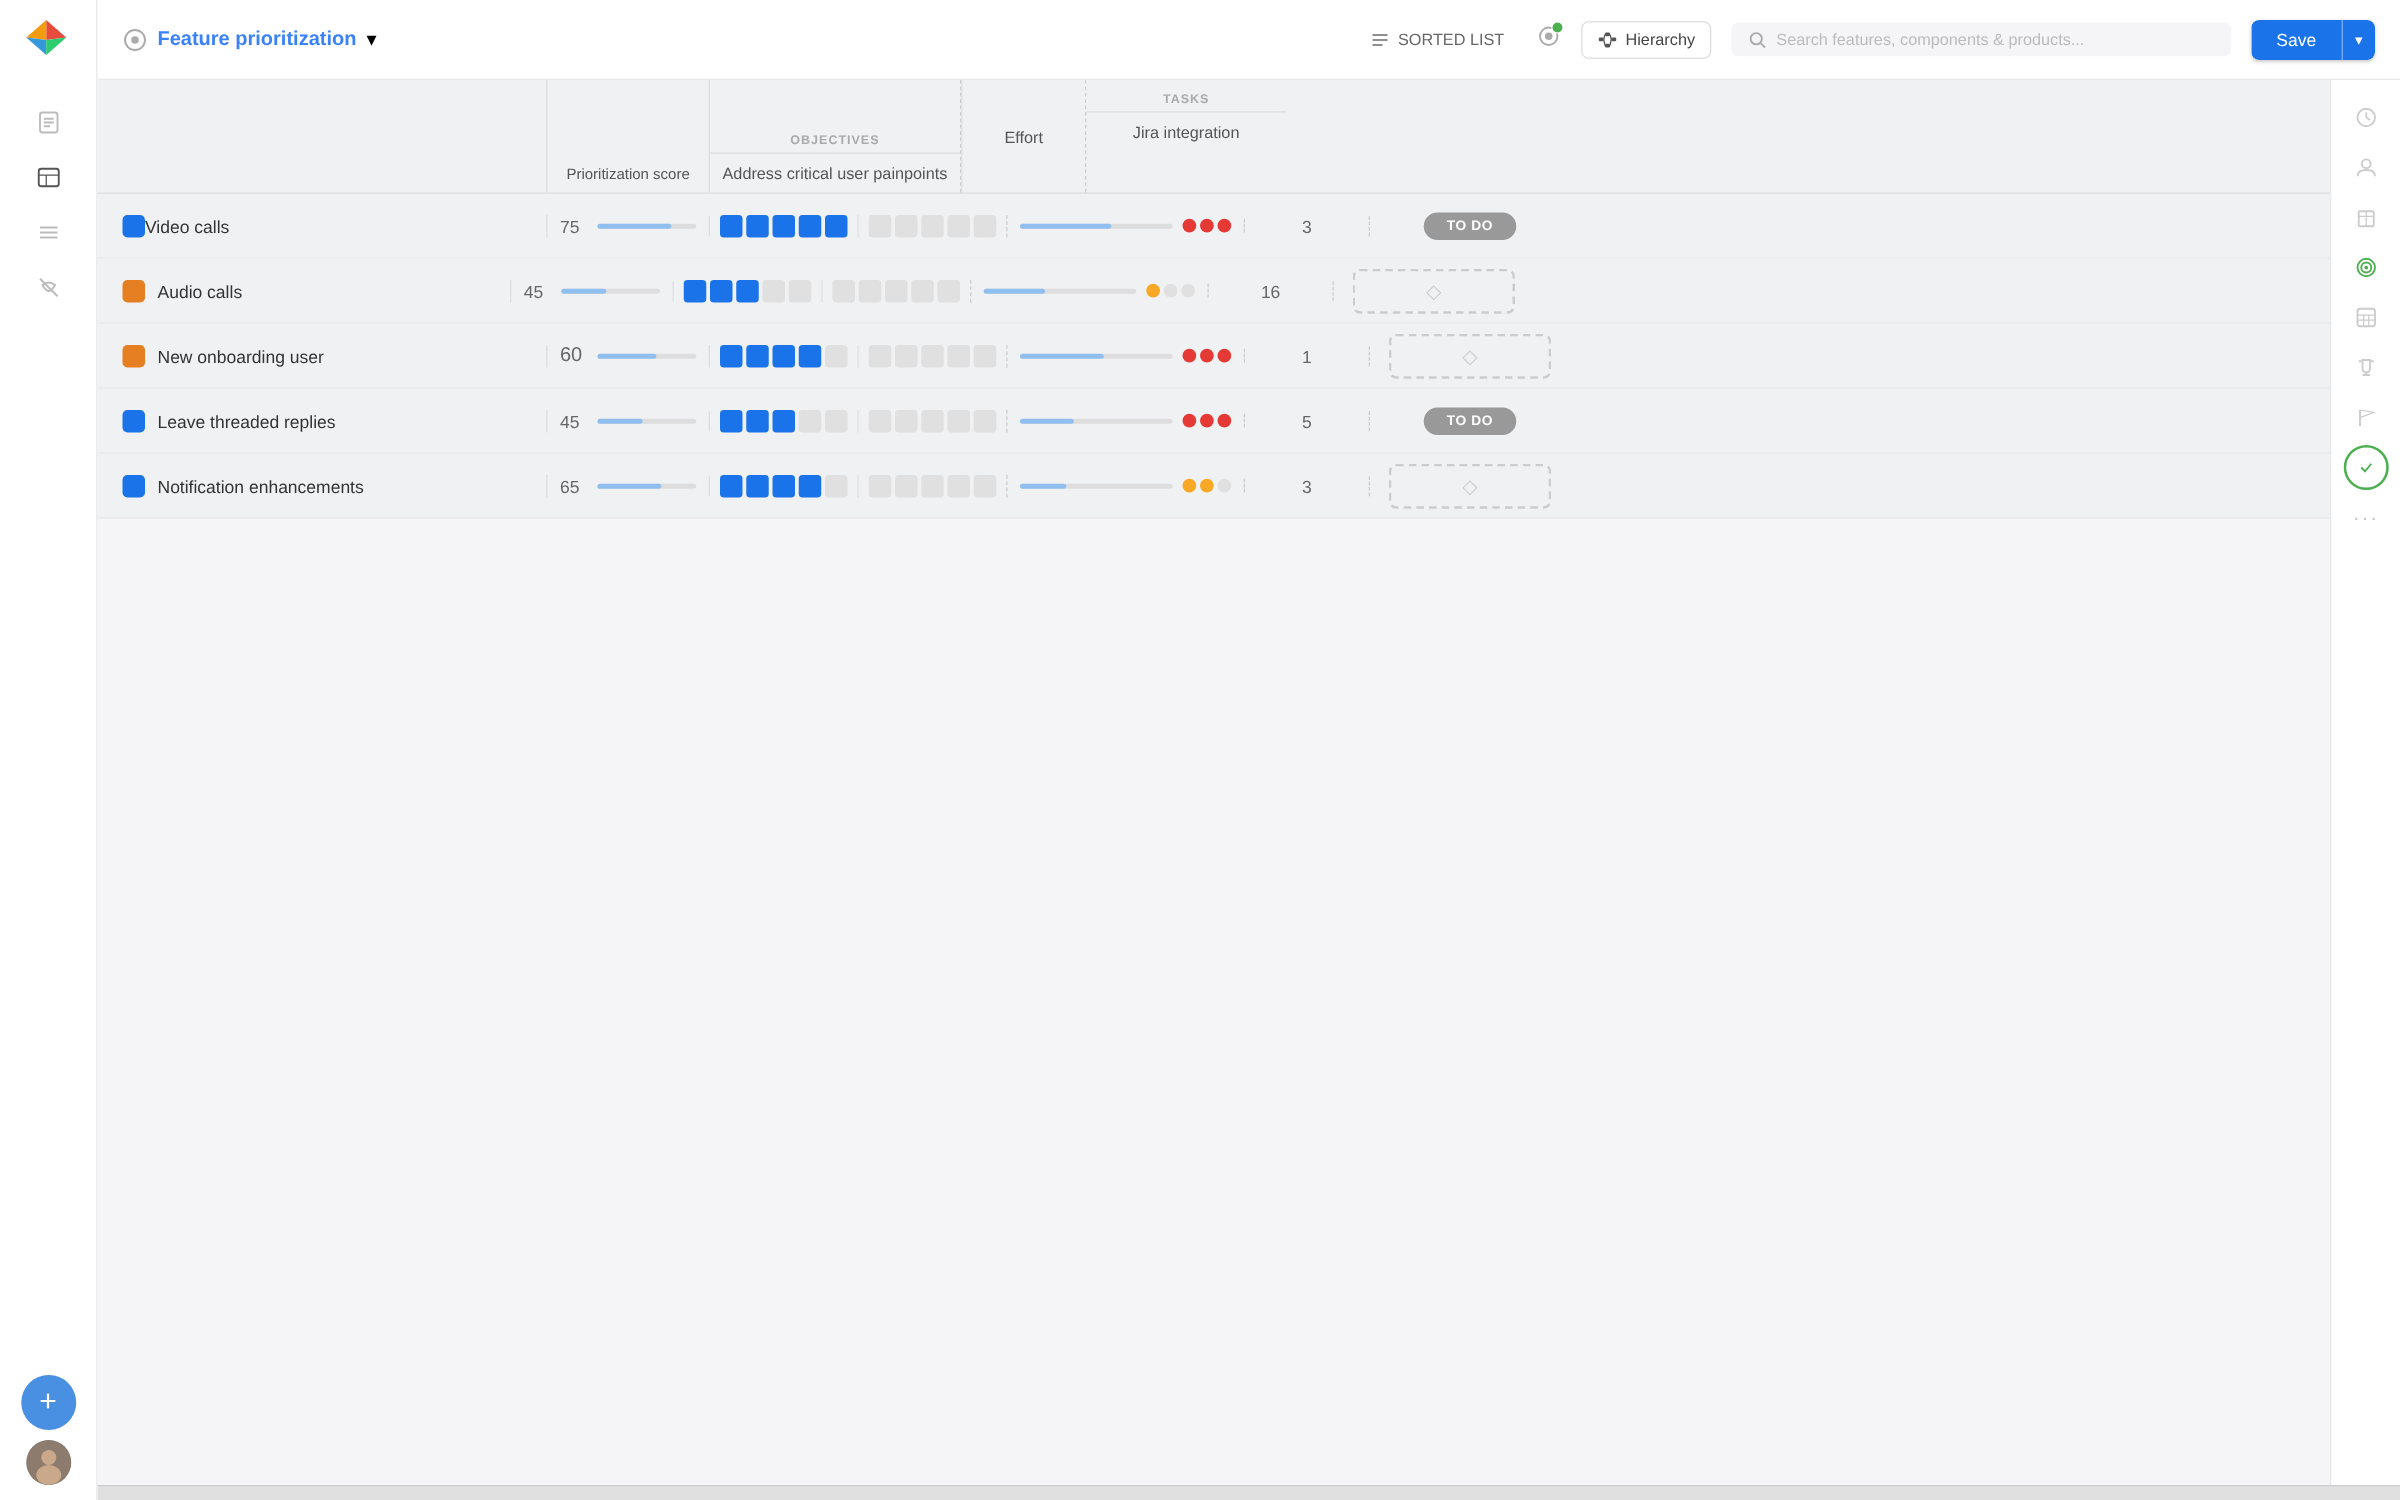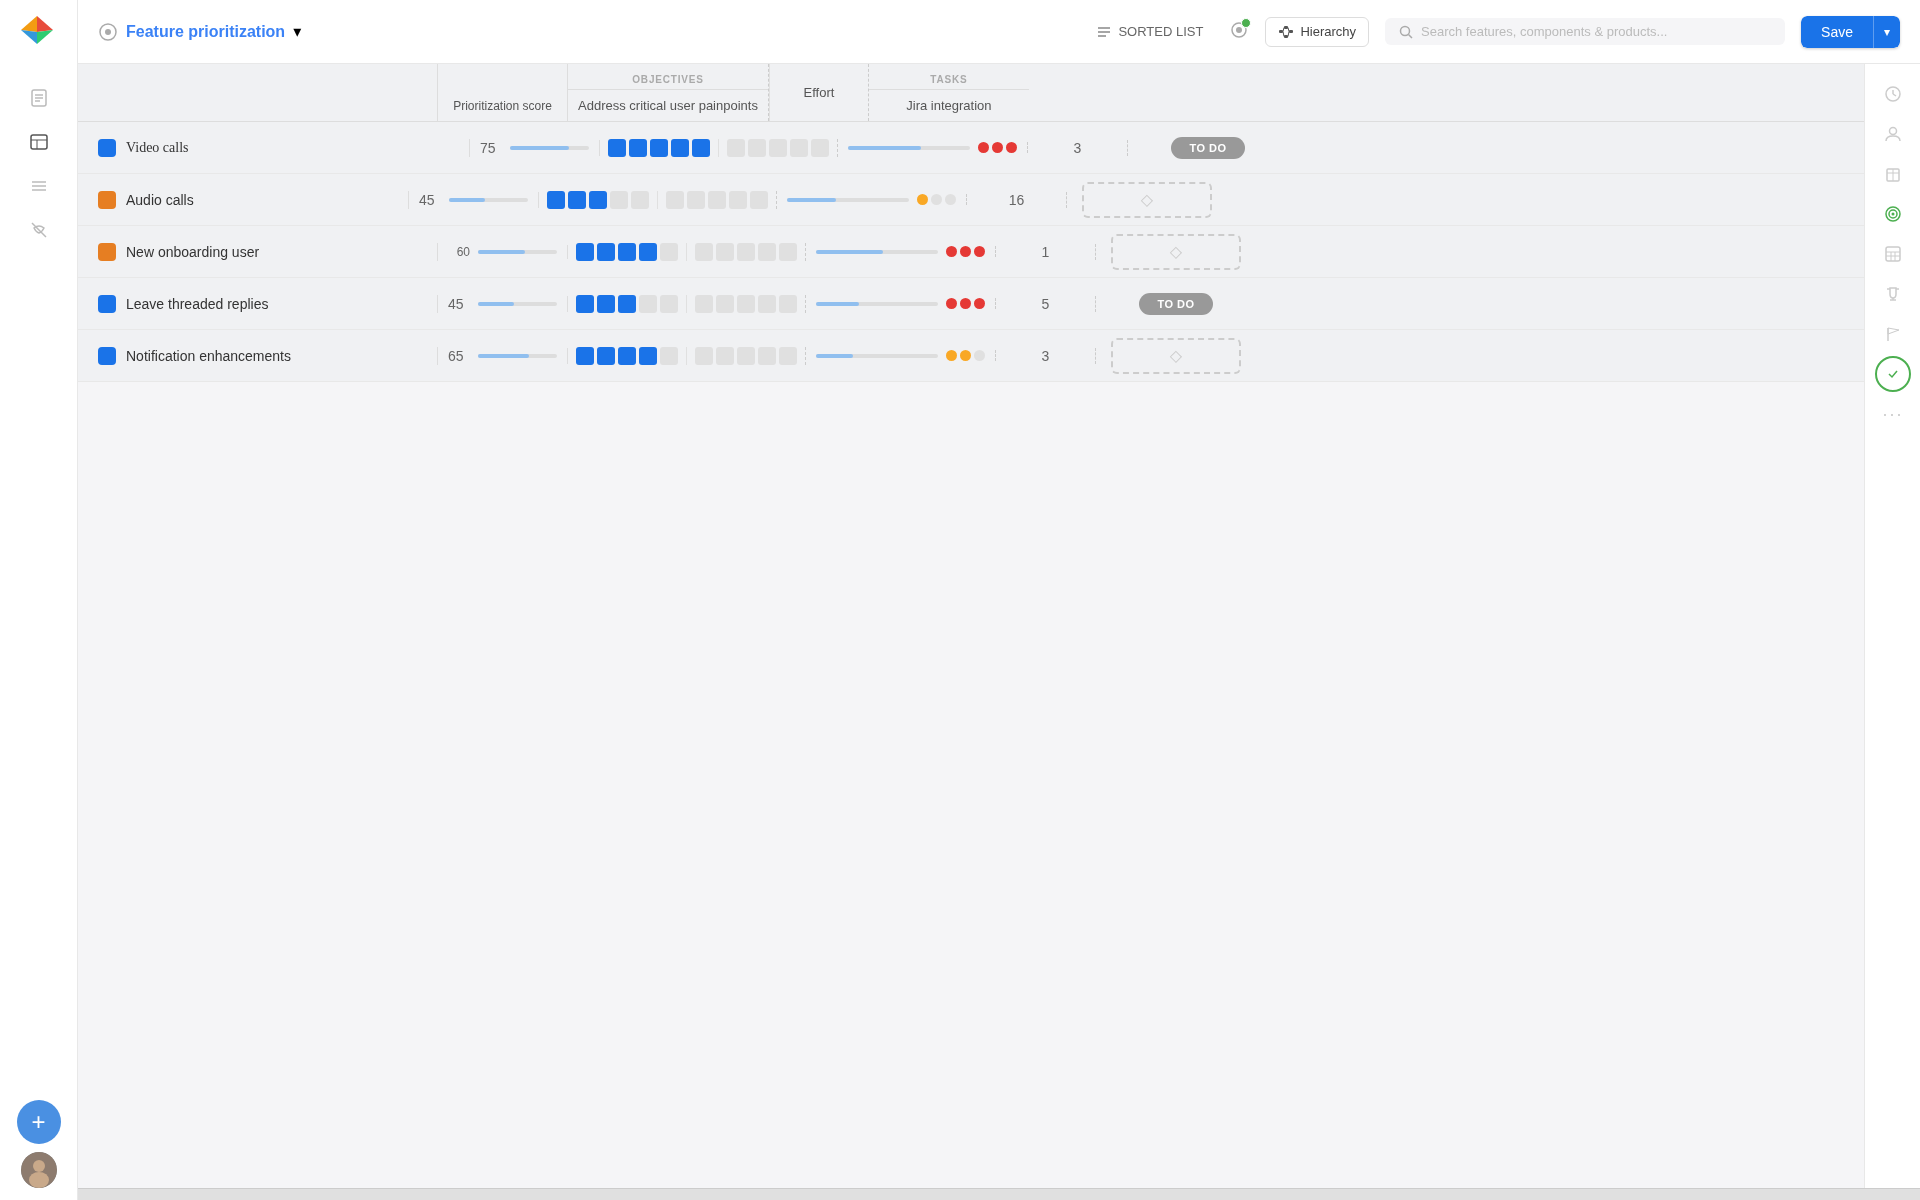--- a/index.html
+++ b/index.html
@@ -335,21 +335,21 @@
 
         <div style="width:360px;flex-shrink:0;padding:16px 20px;border-right:1px solid #ddd;">
         </div>
 
         <div style="min-width:130px;flex-shrink:0;display:flex;align-items:flex-end;justify-content:center;padding:8px 10px;border-right:1px solid #ddd;font-size:12px;font-weight:500;color:#555;text-align:center;">
           <span>Prioritization score</span>
         </div>
 
 
         <div style="display:flex;flex-direction:column;border-right:1px dashed #ccc;flex-shrink:0;">
-          <div style="text-align:center;font-size:10px;font-weight:700;color:#aaa;letter-spacing:0.8px;padding:10px 0 4px;border-bottom:1px solid #ddd;background:#f0f1f3;">
+          <div style="text-align:center;font-size:10px;font-weight:700;color:#aaa;letter-spacing:0.8px;padding:10px 0 4px;border-bottom:1px solid #ddd;background:#f0f1f3;margin-top:33px;">
             <span>OBJECTIVES</span>
           </div>
           <div style="display:flex;">
             <div style="min-width:190px;text-align:center;padding:8px 10px;font-size:13px;font-weight:500;color:#555;">
               <span>Address critical user painpoints</span>
             </div>
           </div>
         </div>
 
         <div style="min-width:100px;flex-shrink:0;display:flex;align-items:center;justify-content:center;padding:8px 10px;border-right:1px dashed #ccc;border-left:1px solid #e0e0e0;font-size:13px;font-weight:400;color:#555;">
@@ -366,21 +366,21 @@
               <span>Jira integration</span>
             </div>
           </div>
         </div>
       </div>
 
       <div id="table-rows">
 
       <div class="data-row">
 
-    <div style="width:392px;flex-shrink:0;padding:0 20px;display:flex;align-items:center;gap:10px;border-right:1px solid #ddd;font-family:Liberation Serif, serif;">
+    <div style="width:360px;flex-shrink:0;padding:0 20px;display:flex;align-items:center;gap:0;border-right:1px solid #ddd;">
       <div style="width:18px;height:18px;border-radius:4px;background:#1a73e8;flex-shrink:0;"></div>
       <span style="font-size:14px;color:#333;">Video calls</span>
     </div>
 
     <div style="min-width:130px;flex-shrink:0;display:flex;align-items:center;gap:8px;padding:0 10px;border-right:1px solid #ddd;">
       <span style="font-size:14px;color:#666;min-width:22px;">75</span>
       <div style="flex:1;height:4px;background:#ddd;border-radius:2px;position:relative;">
         <div style="height:100%;background:#90bfef;border-radius:2px;width:75%;"></div>
       </div>
     </div>
@@ -478,21 +478,21 @@
     </div>
   </div>
           <div class="data-row">
 
     <div style="width:360px;flex-shrink:0;padding:0 20px;display:flex;align-items:center;gap:10px;border-right:1px solid #ddd;">
       <div style="width:18px;height:18px;border-radius:4px;background:#e67e22;flex-shrink:0;"></div>
       <span style="font-size:14px;color:#333;">New onboarding user</span>
     </div>
 
     <div style="min-width:130px;flex-shrink:0;display:flex;align-items:center;gap:8px;padding:0 10px;border-right:1px solid #ddd;">
-      <span style="font-size:12px;color:#666;min-width:22px;text-align:right;">60</span>
+      <span style="font-size:16px;color:#666;min-width:22px;">60</span>
       <div style="flex:1;height:4px;background:#ddd;border-radius:2px;position:relative;">
         <div style="height:100%;background:#90bfef;border-radius:2px;width:60%;"></div>
       </div>
     </div>
 
     <div style="min-width:110px;flex-shrink:0;display:flex;align-items:center;justify-content:center;padding:0 8px;border-right:1px solid #e0e0e0;">
       <div style="display:flex;gap:3px;">
                 <div style="width:18px;height:18px;border-radius:3px;background:#1a73e8;"></div>
                 <div style="width:18px;height:18px;border-radius:3px;background:#1a73e8;"></div>
                 <div style="width:18px;height:18px;border-radius:3px;background:#1a73e8;"></div>

